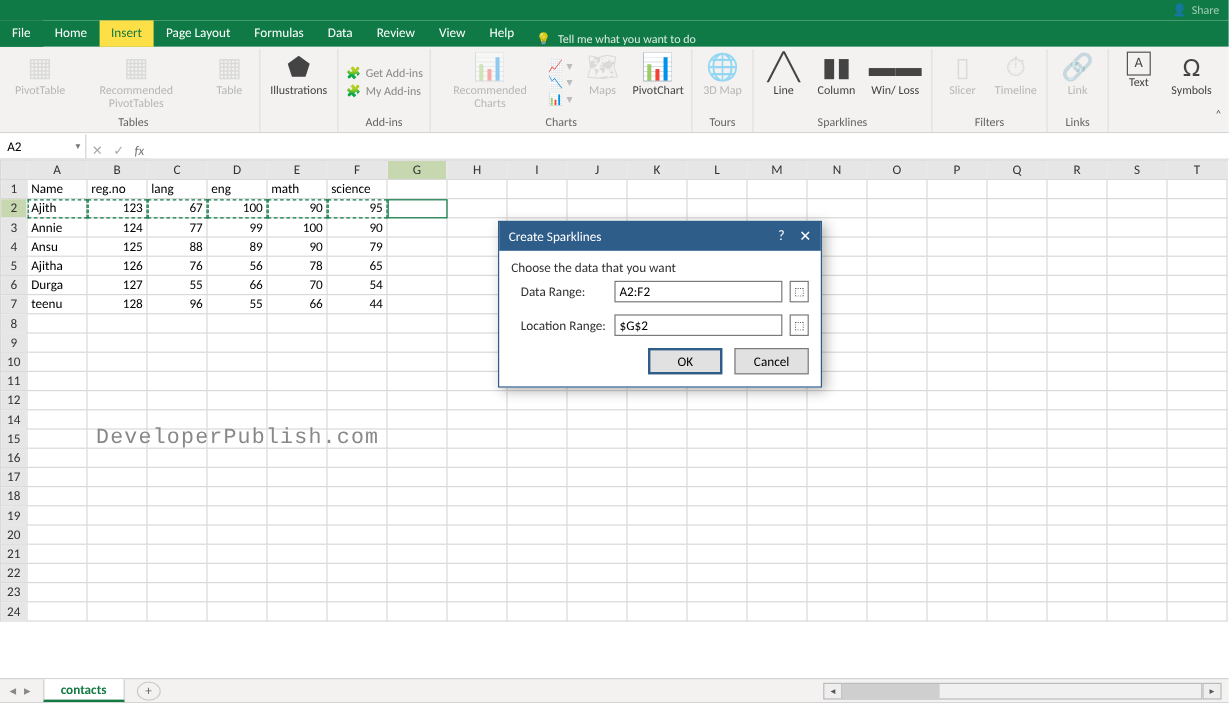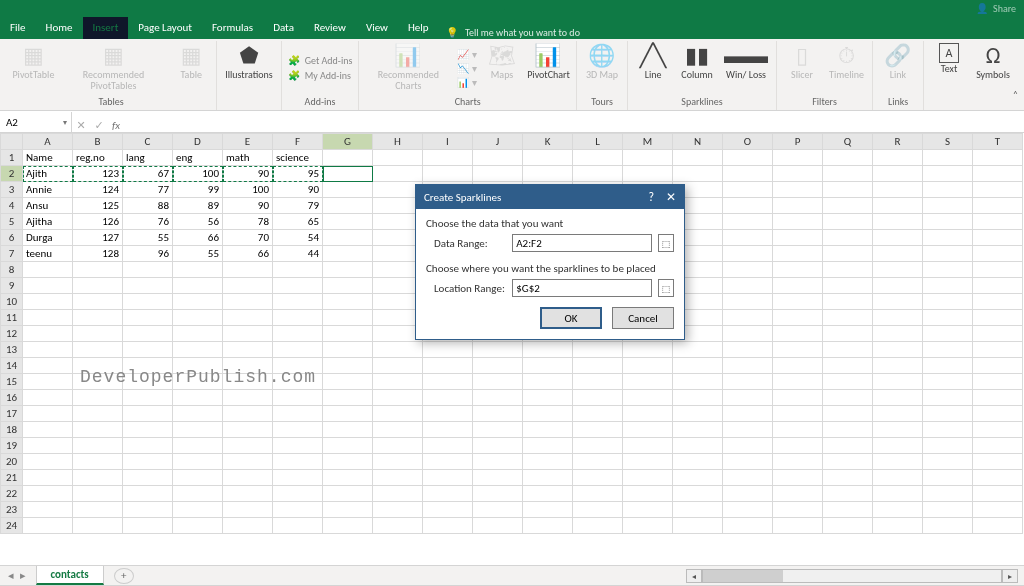--- a/index.html
+++ b/index.html
@@ -5,21 +5,21 @@
 * { box-sizing: border-box; margin: 0; padding: 0; font-family: "Segoe UI", Calibri, sans-serif; }
 body { background: #fff; width: 1024px; height: 586px; overflow: hidden; position: relative; font-size: 11px; }
 
 
 .titlebar { height: 17px; background: #0f7a45; display: flex; align-items: center; justify-content: flex-end; padding-right: 8px; color: rgba(255,255,255,0.6); font-size: 10px; }
 .titlebar .share-icon { margin-right: 4px; }
 
 
 .menutabs { height: 22px; background: #0f7a45; display: flex; align-items: flex-end; color: #fff; font-size: 11px; }
 .menutab { padding: 4px 10px 5px; cursor: pointer; }
-.menutab.active { background: #0f172a; color: #147a43; }
+.menutab.active { background: #fde047; color: #147a43; }
 .menutab.file { background: #0f7a45; }
 .tellme { display: flex; align-items: center; margin-left: 8px; color: rgba(255,255,255,0.85); font-size: 10px; }
 .tellme .bulb { margin-right: 6px; }
 
 
 .ribbon { height: 72px; background: #f3f2f1; border-bottom: 1px solid #d4d4d4; display: flex; align-items: stretch; padding: 2px 6px 0; }
 .rgroup { display: flex; flex-direction: column; align-items: center; justify-content: space-between; border-right: 1px solid #e1dfdd; padding: 0 6px 2px; }
 .rgroup:last-child { border-right: none; }
 .rgroup .row { display: flex; align-items: flex-start; gap: 6px; height: 54px;}
 .rbtn { display: flex; flex-direction: column; align-items: center; justify-content: flex-start; color: #444; font-size: 10px; padding: 2px 2px 0; min-width: 38px; cursor: pointer; text-align:center; line-height:1.1;}
@@ -48,21 +48,21 @@
 table.grid th.rowh { width: 22px; text-align: center; }
 table.grid th.rowh.sel { background:#c7d8b0; }
 table.grid th.colh { width: 50px; }
 table.grid th.colh.sel { background:#c7d8b0; }
 table.grid td { text-align: right; }
 table.grid td.txt { text-align: left; }
 .marching { outline: 1.5px dashed #0f7a45; outline-offset: -1px; }
 .activecell { outline: 1.5px solid #0f7a45; outline-offset: -1px; background:#fff;}
 
 
-.watermark{position:absolute; left:80px; top:234px; font-family: "Courier New", monospace; font-size:18px; color:#888; letter-spacing:1px;}
+.watermark{position:absolute; left:80px; top:222px; font-family: "Courier New", monospace; font-size:18px; color:#888; letter-spacing:1px;}
 
 
 .sheettabs { height: 20px; border-top: 1px solid #d4d4d4; display: flex; align-items: center; background: #f3f2f1; font-size: 11px; }
 .sheettabs .nav { padding: 0 8px; color: #888; letter-spacing: 2px;}
 .sheettabs .tab { padding: 2px 14px; border: 1px solid #ccc; border-top:none; background: #fff; color: #147a43; font-weight: bold; border-bottom:2px solid #147a43;}
 .sheettabs .add { width: 20px; height: 16px; border:1px solid #ccc; border-radius:50%; display:flex; align-items:center; justify-content:center; margin-left:10px; color:#666; font-size:11px;}
 .sheettabs .spacer{flex:1;}
 .hscroll{display:flex; align-items:center; gap:0; padding-right:6px;}
 .hscroll .btn{width:16px; height:14px; border:1px solid #bbb; background:#eee; display:flex; align-items:center; justify-content:center; font-size:8px; color:#555;}
 .hscroll .track{width:300px; height:14px; border:1px solid #bbb; background:#f0f0f0; position:relative;}
@@ -552,43 +552,20 @@
           <td class=""></td>
           <td class=""></td>
           <td class=""></td>
           <td class=""></td>
           <td class=""></td>
           <td class=""></td>
           <td class=""></td>
           <td class=""></td>
         </tr>
         <tr>
-          <th class="rowh">13</th>
-          <td class=""></td>
-          <td class=""></td>
-          <td class=""></td>
-          <td class=""></td>
-          <td class=""></td>
-          <td class=""></td>
-          <td class=""></td>
-          <td class=""></td>
-          <td class=""></td>
-          <td class=""></td>
-          <td class=""></td>
-          <td class=""></td>
-          <td class=""></td>
-          <td class=""></td>
-          <td class=""></td>
-          <td class=""></td>
-          <td class=""></td>
-          <td class=""></td>
-          <td class=""></td>
-          <td class=""></td>
-        </tr>
-        <tr>
           <th class="rowh">14</th>
           <td class=""></td>
           <td class=""></td>
           <td class=""></td>
           <td class=""></td>
           <td class=""></td>
           <td class=""></td>
           <td class=""></td>
           <td class=""></td>
           <td class=""></td>
@@ -850,21 +827,20 @@
   <div class="dlg-body">
     <div class="sect">
       <label>Choose the data that you want</label>
       <div class="dlg-row">
         <span class="lbl">Data Range:</span>
         <input type="text" value="A2:F2" style="">
         <span class="ref">⬚</span>
       </div>
     </div>
     <div class="sect">
-      <label>Choose where you want the sparklines to be placed</label>
       <div class="dlg-row">
         <span class="lbl">Location Range:</span>
         <input type="text" value="$G$2" style="">
         <span class="ref">⬚</span>
       </div>
     </div>
     <div class="dlg-btns">
       <button class="primary">OK</button>
       <button>Cancel</button>
     </div>

